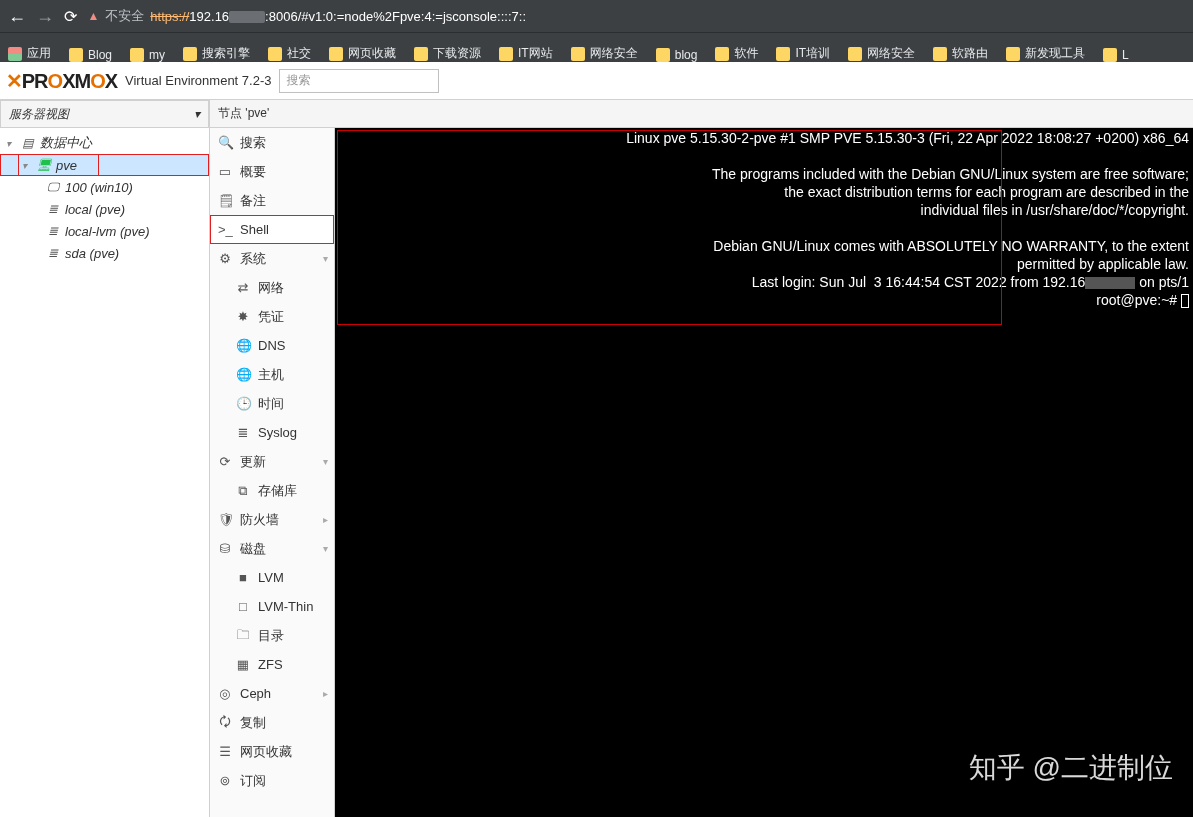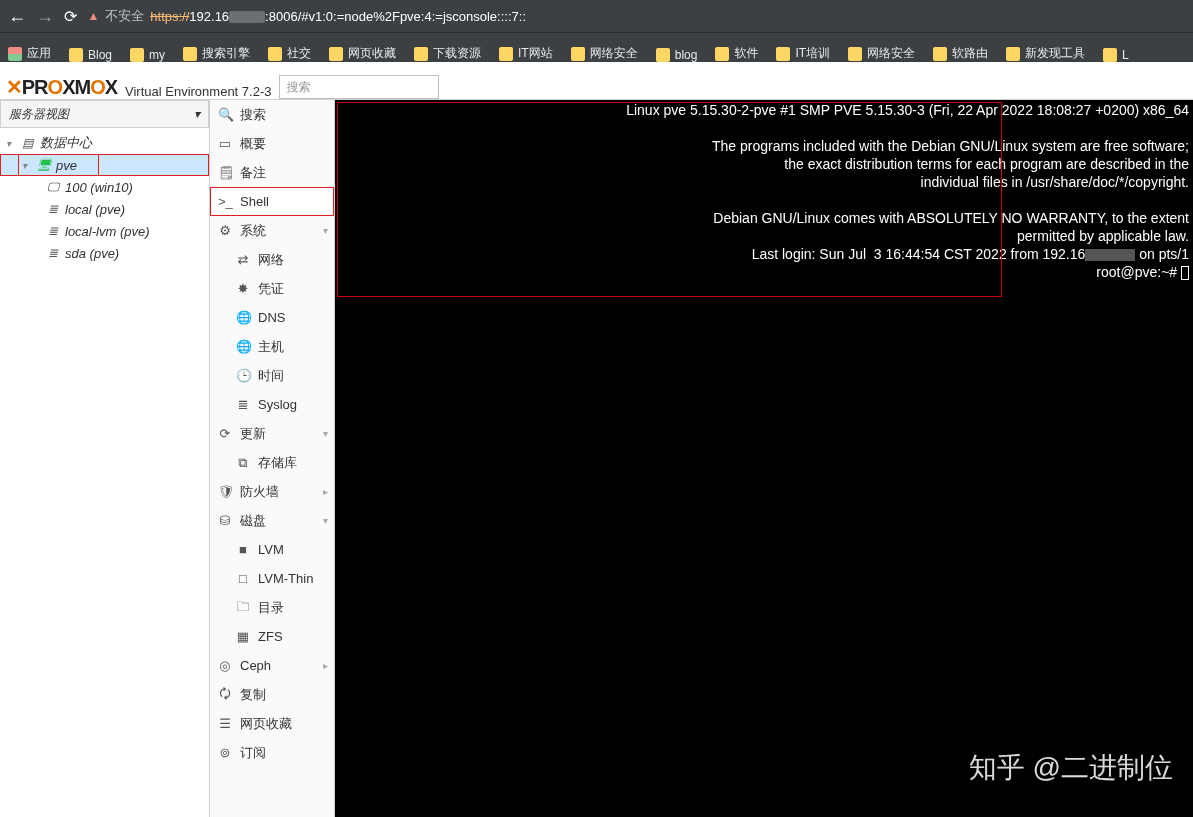--- a/index.html
+++ b/index.html
@@ -17,21 +17,21 @@
 .url-text .active { color: #fff; }
 .blur-box { display: inline-block; width: 36px; height: 12px; background: #6b6f73; vertical-align: middle; border-radius: 2px; }
 
 .bookmarks-bar { height: 30px; background: #3c4043; display: flex; align-items: flex-end; padding: 0 8px; gap: 18px; font-size: 12px; color: #e8eaed; border-top: 1px solid #2b2e31; }
 .bm-item { display: flex; align-items: center; gap: 5px; cursor: pointer; white-space: nowrap; }
 .bm-icon { width: 14px; height: 14px; display: inline-block; }
 .bm-grid { background: linear-gradient(#f28b82 50%, #81c995 50%); border-radius: 2px; }
 .bm-folder { background: #fdd663; border-radius: 2px; }
 
 
-.px-header { height: 38px; background: #fff; border-bottom: 1px solid #d0d0d0; display: flex; align-items: flex-end; padding: 0 6px; gap: 8px; }
+.px-header { height: 38px; background: #fff; border-bottom: 1px solid #d0d0d0; display: flex; align-items: center; padding: 0 6px; gap: 8px; }
 .px-logo { display: flex; align-items: center; gap: 4px; }
 .px-logo-mark { font-weight: bold; font-size: 20px; letter-spacing: -1px; }
 .px-logo-mark .o { color: #e57000; }
 .px-logo-mark .k { color: #222; }
 .px-version { color: #333; font-size: 13px; }
 .search-box { width: 160px; height: 24px; border: 1px solid #c0c0c0; background: #fff; font-size: 12px; padding: 0 6px; color: #999; display: flex; align-items: center; }
 
 
 .px-body { display: flex; height: calc(817px - 32px - 30px - 38px); }
 
@@ -197,20 +197,23 @@
         <span>local-lvm (pve)</span>
       </div>
       <div class="tree-row tree-indent-2">
         <span class="node-icon icon-disk">≣</span>
         <span>sda (pve)</span>
       </div>
     </div>
   </div>
 
   <div style="display:flex;flex-direction:column;flex:1">
+    <div class="content-header">
+      <span>节点 'pve'</span>
+    </div>
     <div style="display:flex;flex:1;min-height:0">
       <div class="mid-panel">
         <div class="nav-list">
           <div class="nav-item">
               <span class="nav-icon">🔍</span>
               <span>搜索</span>
             </div>
           <div class="nav-item">
               <span class="nav-icon">▭</span>
               <span>概要</span>

